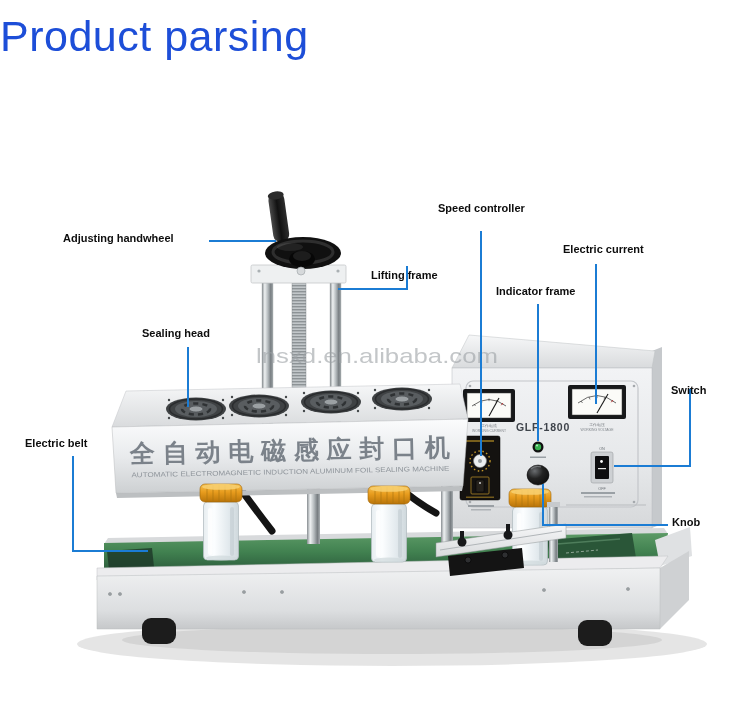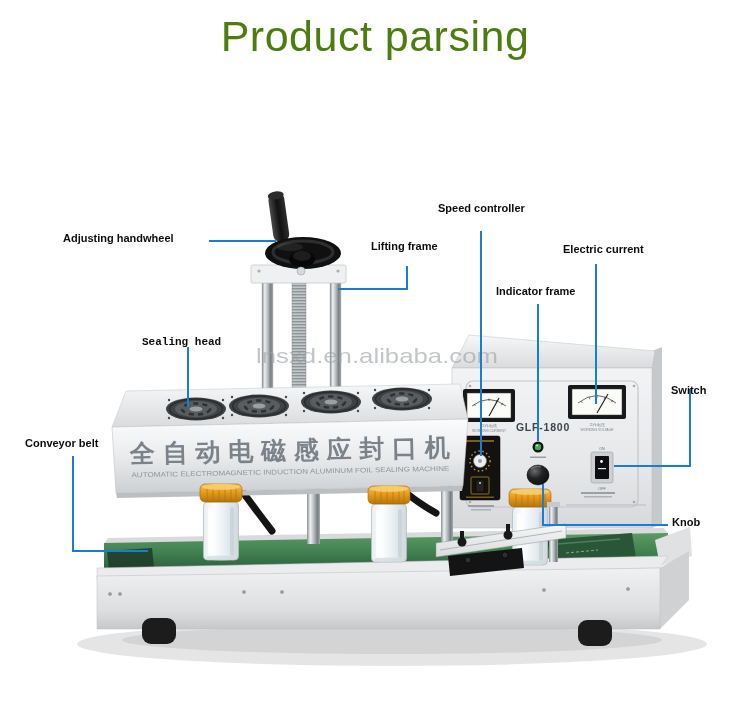--- a/index.html
+++ b/index.html
@@ -1,32 +1,32 @@
 <!DOCTYPE html>
 <html><head>
 <meta charset="utf-8">
 <style>
   html,body{margin:0;padding:0;background:#fff;}
   .stage{position:relative;width:750px;height:708px;background:#ffffff;overflow:hidden;
          font-family:"Liberation Sans",sans-serif;}
-  .title{position:absolute;top:12px;left:0;right:0;margin:0;text-align:center;
-         font-size:43px;font-weight:400;color:#4d7c0f;letter-spacing:.5px;
+  .title{position:absolute;top:12px;left:0;right:0;margin:0;
+         font-size:43px;font-weight:400;color:#1d4ed8;letter-spacing:.5px;
          font-family:"Liberation Sans",sans-serif;}
   .scene{position:absolute;left:0;top:0;width:750px;height:708px;}
   .label{position:absolute;font-size:11px;font-weight:600;color:#0d0d0d;white-space:nowrap;
          font-family:"Liberation Sans",sans-serif;}
   .lab-adjusting{left:63px;top:232px;}
-  .lab-lifting{left:371px;top:240px;}
+  .lab-lifting{left:371px;top:269px;}
   .lab-speed{left:438px;top:202px;}
   .lab-current{left:563px;top:243px;text-align:right;}
   .lab-indicator{left:496px;top:285px;}
   .lab-switch{left:671px;top:384px;}
   .lab-knob{left:672px;top:516px;}
   .lab-conveyor{left:25px;top:437px;}
-  .lab-sealing{left:142px;top:336px;font-family:Liberation Mono, monospace;}
+  .lab-sealing{left:142px;top:327px;}
 </style>
 </head>
 <body>
 
 <div class="stage">
 
   <h1 class="title">Product parsing</h1>
 
   <svg class="scene" viewBox="0 0 750 708">
     <defs>
@@ -287,15 +287,15 @@
     </g>
   </svg>
 
   <div class="label lab-adjusting">Adjusting handwheel</div>
   <div class="label lab-lifting">Lifting frame</div>
   <div class="label lab-speed">Speed controller</div>
   <div class="label lab-current">Electric current</div>
   <div class="label lab-indicator">Indicator frame</div>
   <div class="label lab-switch">Switch</div>
   <div class="label lab-knob">Knob</div>
-  <div class="label lab-conveyor">Conveyor belt</div>
+  <div class="label lab-conveyor">Electric belt</div>
   <div class="label lab-sealing">Sealing head</div>
 </div>
 
 </body></html>

